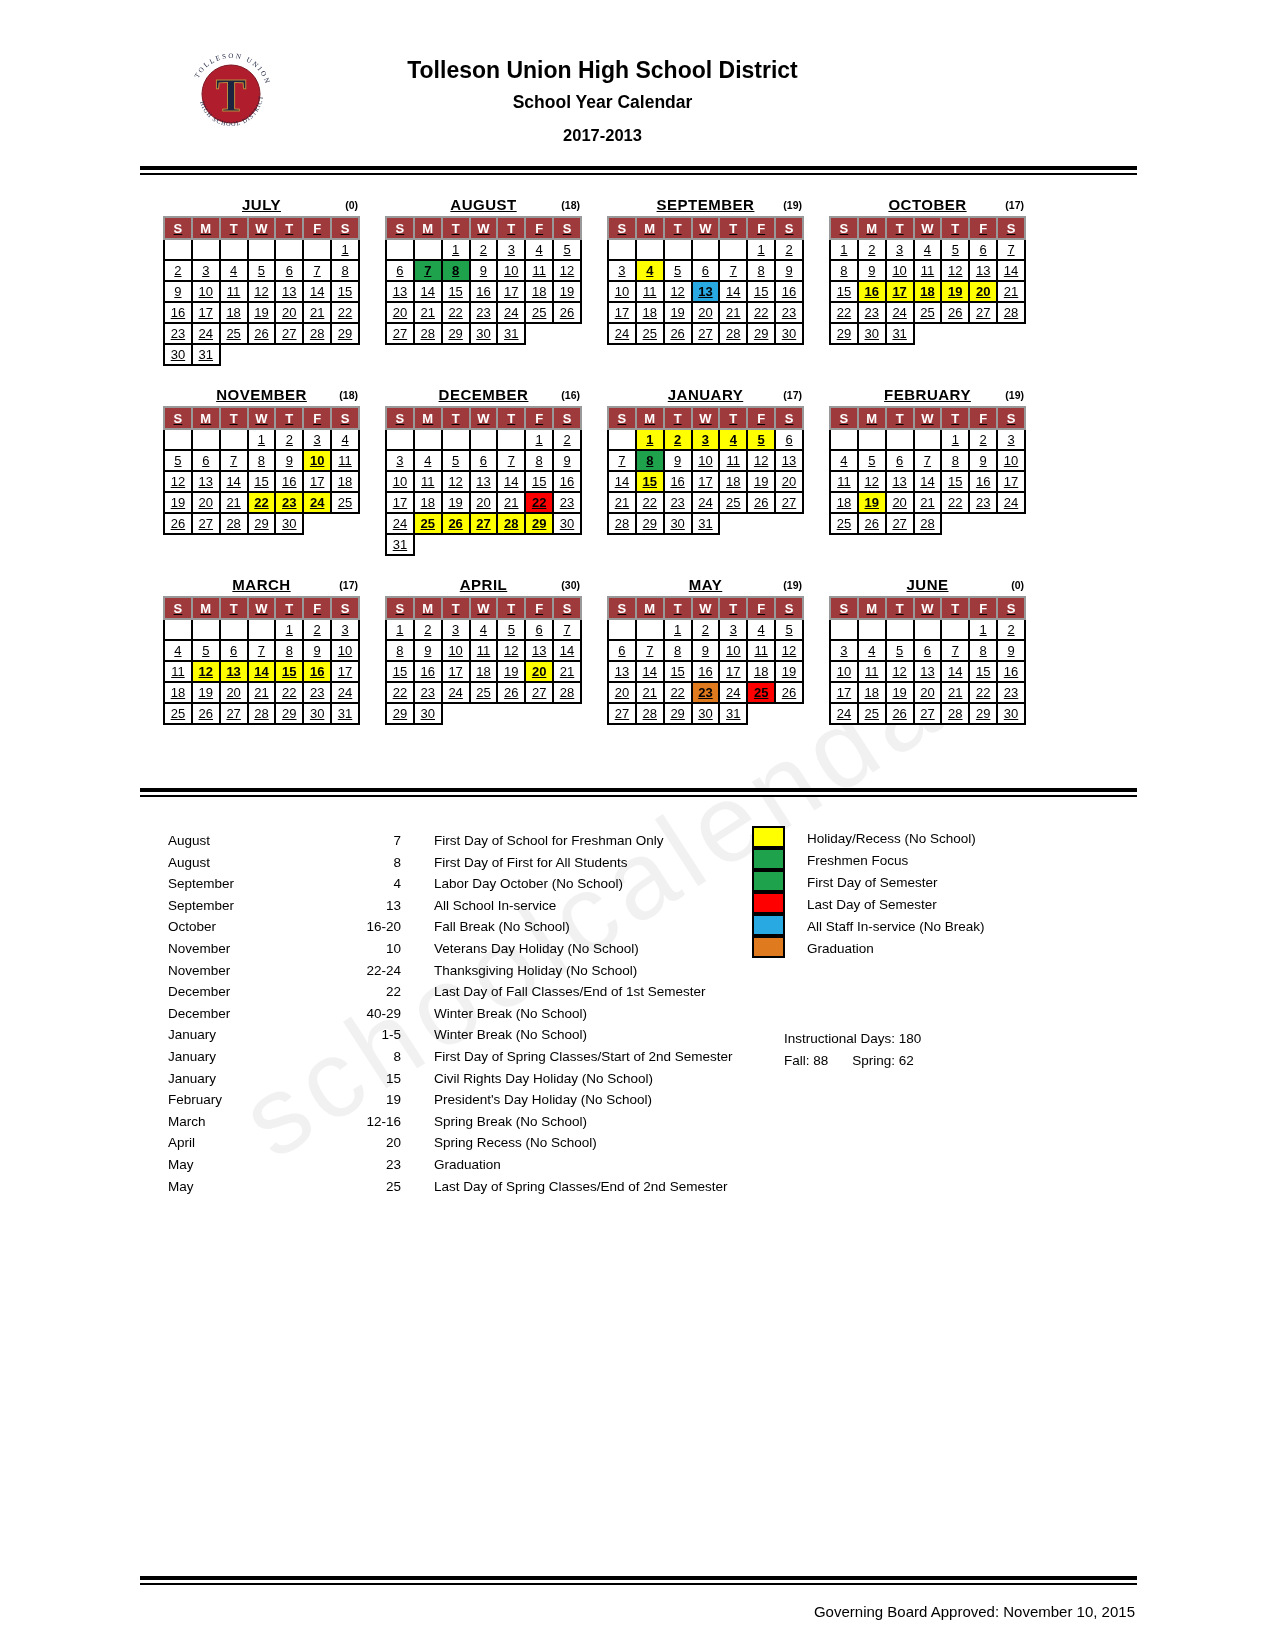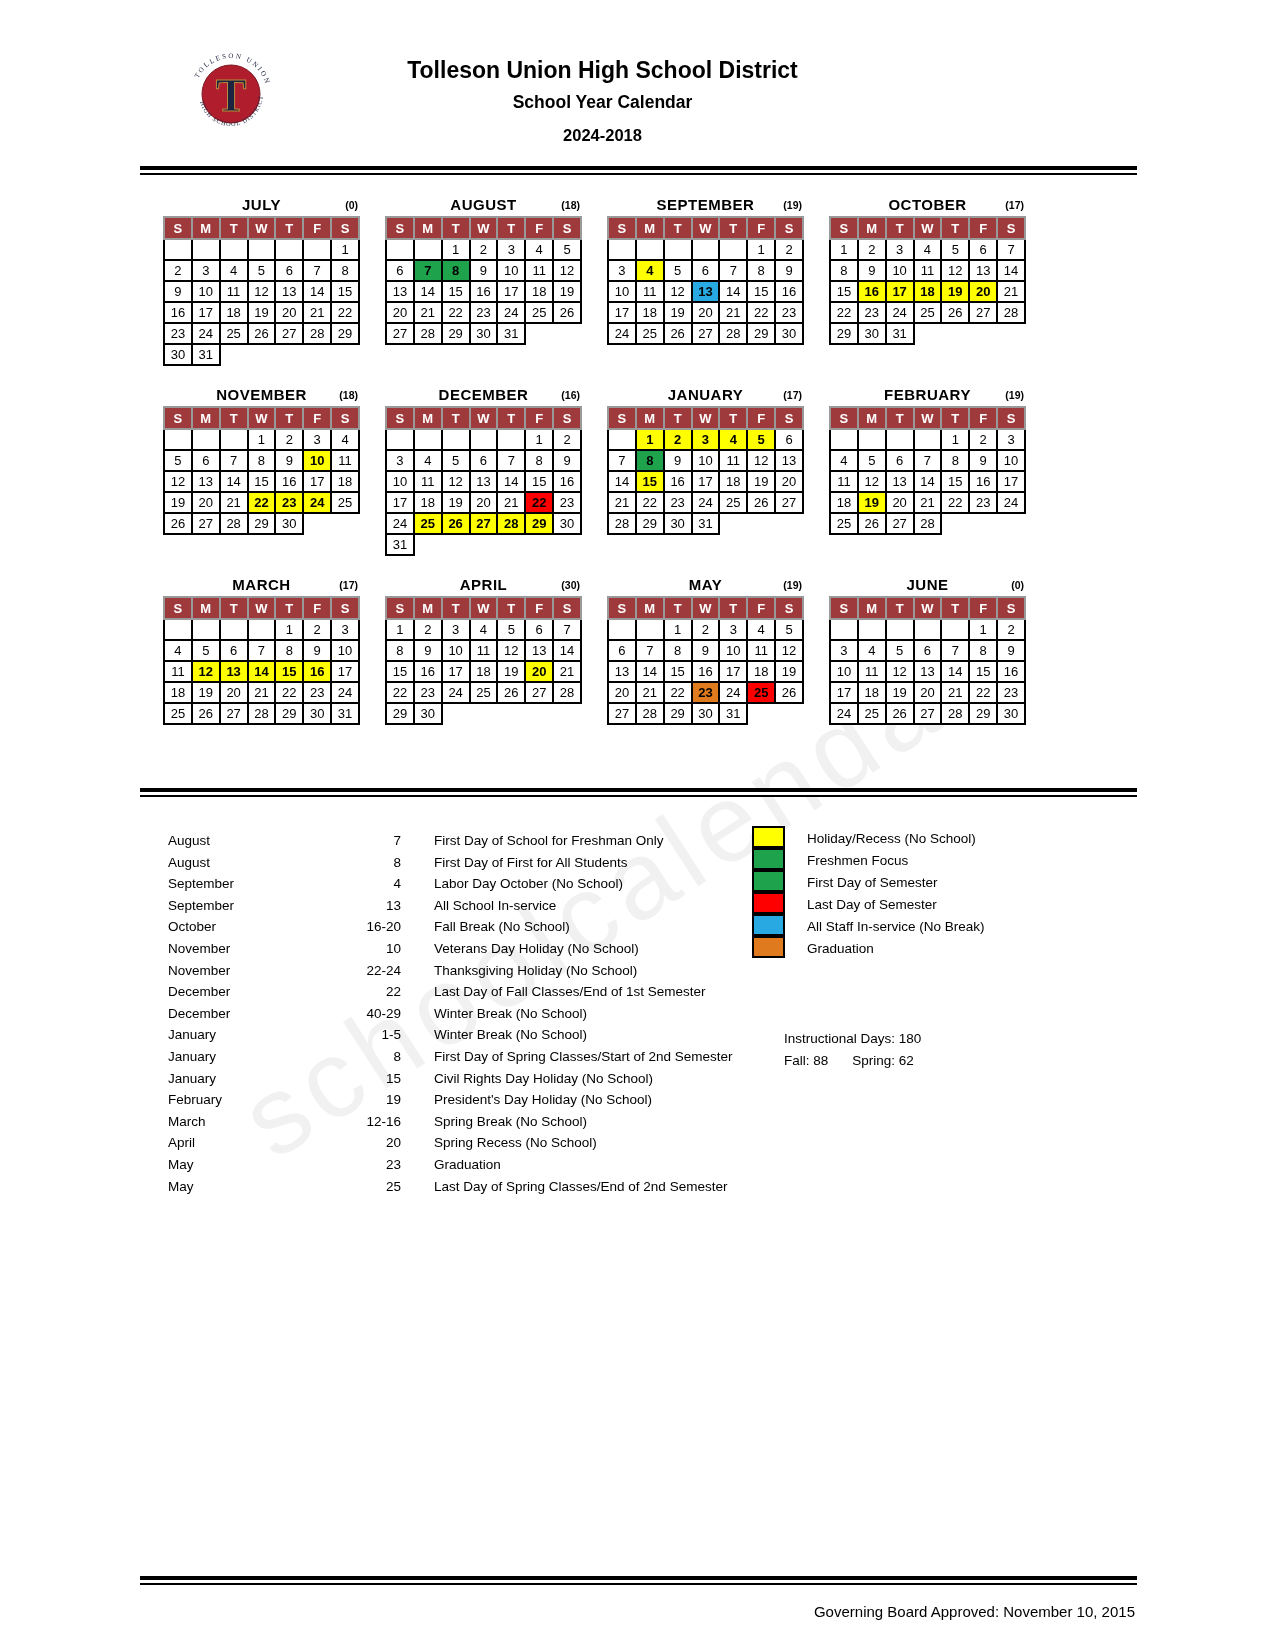--- a/index.html
+++ b/index.html
@@ -15,21 +15,21 @@
 
   
   .rule{position:absolute;left:140px;width:997px;height:3px;
         border-top:4px solid #000;border-bottom:2px solid #000;background:#fff;}
   .rule-1{top:166px;} .rule-2{top:788px;} .rule-3{top:1576px;}
 
   
   .months{position:absolute;left:163px;top:196px;display:grid;
           grid-template-columns:repeat(4,197px);column-gap:25px;row-gap:20px;
           align-items:start;}
-  .month{position:relative;}
+  .month{position:relative;text-decoration:underline;}
   .mtitle{position:relative;height:20px;text-align:center;}
   .mname{font-size:15px;font-weight:bold;letter-spacing:.5px;}
   .mcount{position:absolute;right:2px;top:3px;font-size:10.5px;font-weight:bold;}
   .month table{border-collapse:collapse;}
   .month th{width:27px;height:20px;padding:0;background:#9E3A3C;color:#fff;
             font-size:13px;font-weight:bold;border:2px solid #999;text-align:center;}
   .month td{width:27px;height:19px;padding:0;text-align:center;font-size:13px;
             border:2px solid #000;background:#fff;}
   .month td.absent{border:none;background:transparent;}
   .month td.hl{font-weight:bold;}
@@ -77,21 +77,21 @@
     <text font-size="6.2" font-family="Liberation Serif, serif" fill="#1D2440" letter-spacing="1">
       <textPath href="#arcBot" startOffset="8%">HIGH SCHOOL DISTRICT</textPath>
     </text>
     <text x="45" y="63" text-anchor="middle" font-family="Liberation Serif, serif" font-weight="bold" font-size="46" fill="#1D2440" stroke="#B98A3C" stroke-width="1">T</text>
   </svg>
 </div>
 
 <div class="titles">
   <div class="title-main">Tolleson Union High School District</div>
   <div class="title-sub">School Year Calendar</div>
-  <div class="title-year">2024-2018</div>
+  <div class="title-year">2017-2013</div>
 </div>
 
 <div class="rule rule-1"></div>
 
 <div class="months" id="months-grid">
     <div class="month">
       <div class="mtitle"><span class="mname">JULY</span><span class="mcount">(0)</span></div>
       <table>
         <thead>
           <tr>

